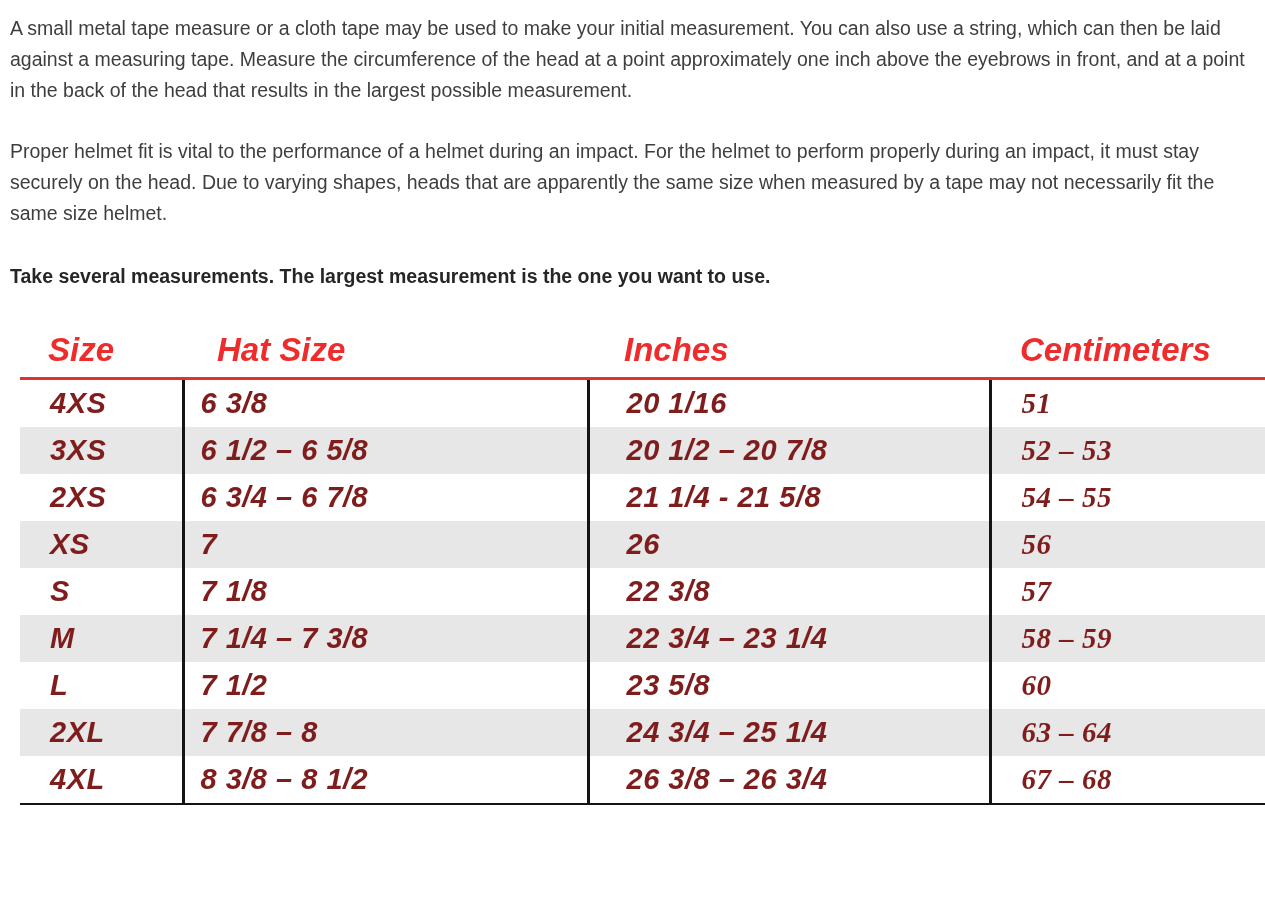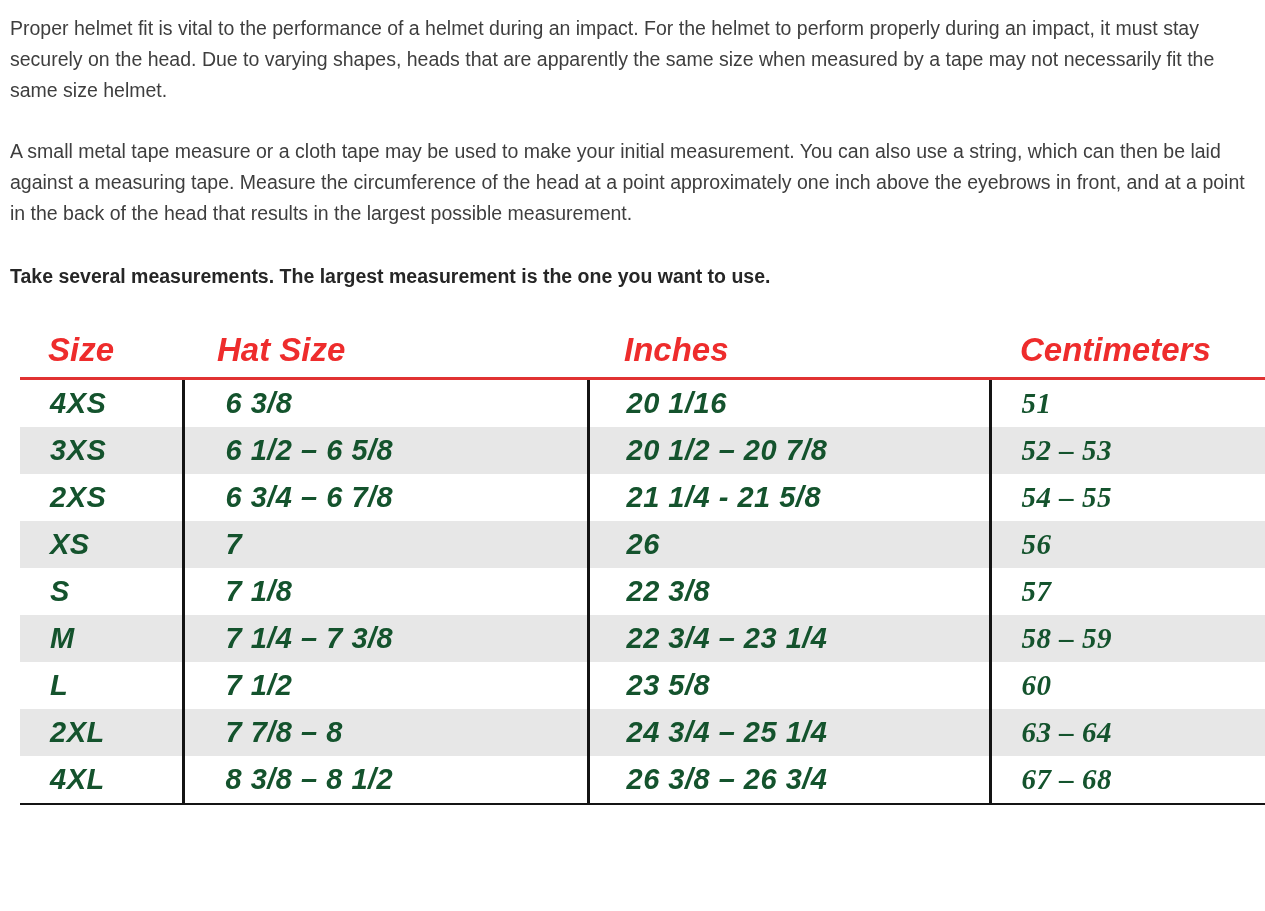--- a/index.html
+++ b/index.html
@@ -48,49 +48,49 @@
     white-space: nowrap;
   }
   table.size-chart th.c0 { padding-left: 28px; }
   table.size-chart th.c1 { padding-left: 34px; }
   table.size-chart th.c2 { padding-left: 36px; }
   table.size-chart th.c3 { padding-left: 30px; }
   table.size-chart td {
     font-style: italic;
     font-weight: 600;
     font-size: 29px;
-    color: #14532d;
+    color: #7f1d1d;
     height: 47px;
     padding: 0;
     white-space: nowrap;
     letter-spacing: 0.5px;
   }
   table.size-chart tbody td:nth-child(1) { padding-left: 30px; }
-  table.size-chart tbody td:nth-child(2) { padding-left: 41px; }
+  table.size-chart tbody td:nth-child(2) { padding-left: 16px; }
   table.size-chart tbody td:nth-child(3) { padding-left: 37px; }
   table.size-chart tbody td:nth-child(4) { padding-left: 30px; font-family: Liberation Serif, serif; }
   table.size-chart tbody td:nth-child(n+2) {
     border-left: 3px solid #141414;
   }
   table.size-chart tbody tr:first-child td {
     border-top: 2px solid #141414;
   }
   table.size-chart tbody tr:last-child td {
     border-bottom: 2px solid #141414;
   }
   table.size-chart tbody tr:nth-child(even) {
     background: #e7e7e7;
   }
 </style>
 </head>
 <body>
 
 <div class="content">
+  <p class="para">A small metal tape measure or a cloth tape may be used to make your initial measurement. You can also use a string, which can then be laid against a measuring tape. Measure the circumference of the head at a point approximately one inch above the eyebrows in front, and at a point in the back of the head that results in the largest possible measurement.</p>
   <p class="para">Proper helmet fit is vital to the performance of a helmet during an impact. For the helmet to perform properly during an impact, it must stay securely on the head. Due to varying shapes, heads that are apparently the same size when measured by a tape may not necessarily fit the same size helmet.</p>
-  <p class="para">A small metal tape measure or a cloth tape may be used to make your initial measurement. You can also use a string, which can then be laid against a measuring tape. Measure the circumference of the head at a point approximately one inch above the eyebrows in front, and at a point in the back of the head that results in the largest possible measurement.</p>
   <p class="note">Take several measurements. The largest measurement is the one you want to use.</p>
 </div>
 
 <table class="size-chart">
   <colgroup>
     <col style="width:163px">
     <col style="width:405px">
     <col style="width:402px">
     <col style="width:295px">
   </colgroup>

